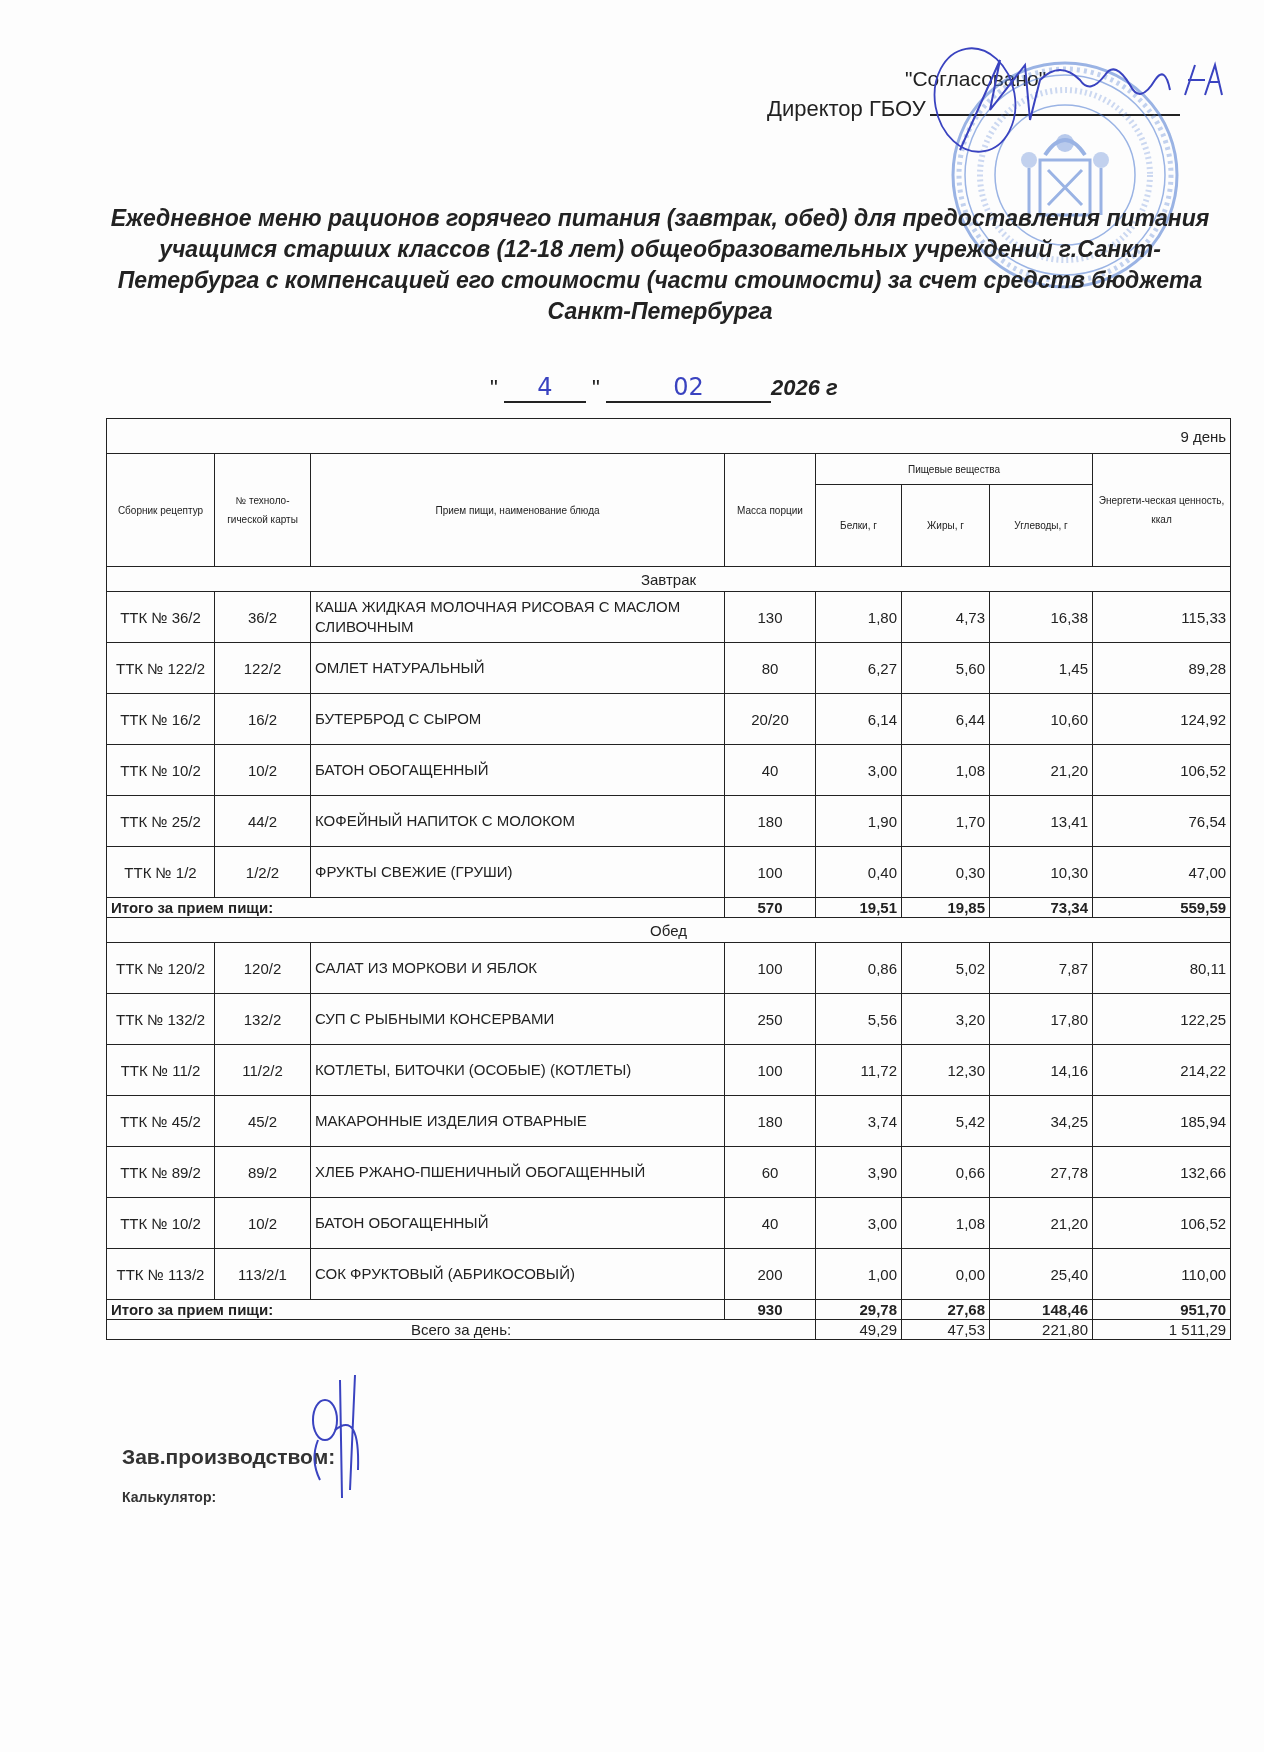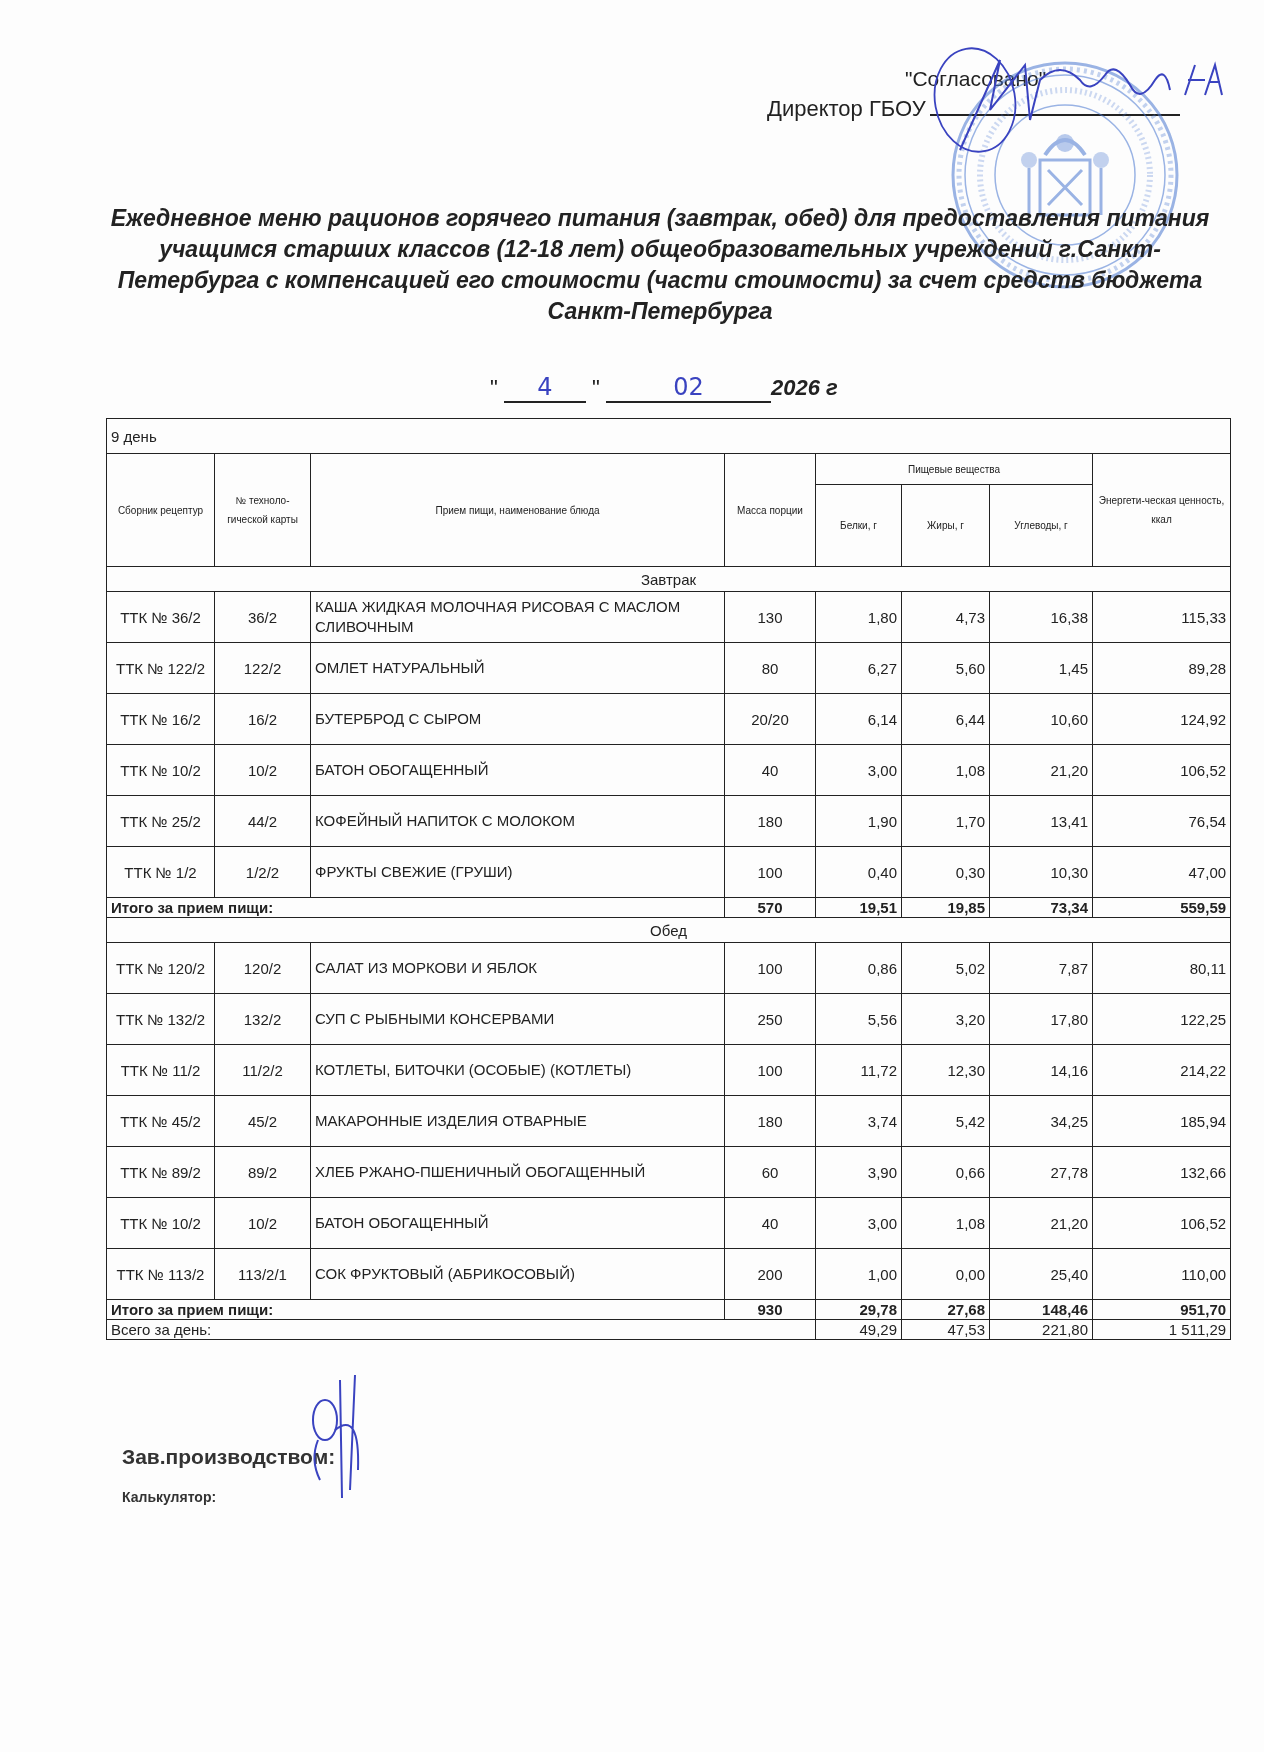--- a/index.html
+++ b/index.html
@@ -24,21 +24,21 @@
   #date-row .q { font-style: normal; font-weight: normal; }
   .date-fill { display: inline-block; border-bottom: 2px solid #222; text-align: center;
                color: #3a43c0; font-family: "DejaVu Sans", sans-serif; font-weight: normal; font-style: normal; font-size: 24px; }
   #date-day { width: 82px; }
   #date-month { width: 165px; }
 
   
   #menu-table { left: 106px; top: 418px; width: 1124px; border-collapse: collapse; table-layout: fixed; }
   #menu-table td, #menu-table th { border: 1.6px solid #222; font-size: 15px; padding: 0 4px; font-weight: normal; }
   #menu-table th { text-align: center; font-size: 10px; line-height: 19px; }
-  .day-row td { text-align: left; font-size: 21px; height: 34px; }
+  .day-row td { text-align: right; font-size: 21px; height: 34px; }
   .sec-row td { text-align: center; font-size: 19px; font-weight: bold; height: 24px; }
   .item-row td { height: 50px; }
   .c-center { text-align: center; }
   .c-right { text-align: right; }
   .c-name { text-align: left; line-height: 20px; }
   .total-row td { height: 19px; font-weight: bold !important; font-size: 15px; line-height: 17px; }
   .total-row td.lbl { font-weight: bold; }
   .grand-row td { height: 19px; font-size: 15px; line-height: 17px; }
 
   
@@ -258,21 +258,21 @@
       </tr>
       <tr class="total-row">
         <td colspan="3" class="lbl" style="text-align:left">Итого за прием пищи:</td>
         <td class="c-center">930</td>
         <td class="c-right">29,78</td>
         <td class="c-right">27,68</td>
         <td class="c-right">148,46</td>
         <td class="c-right">951,70</td>
       </tr>
       <tr class="grand-row">
-        <td colspan="4" style="text-align:left">Всего за день:</td>
+        <td colspan="4" style="text-align:center">Всего за день:</td>
         <td class="c-right">49,29</td>
         <td class="c-right">47,53</td>
         <td class="c-right">221,80</td>
         <td class="c-right">1 511,29</td>
       </tr>
     </tbody>
 </table>
 
 <div class="abs" id="footer-prod">Зав.производством:</div>
 <div class="abs" id="footer-calc">Калькулятор:</div>

